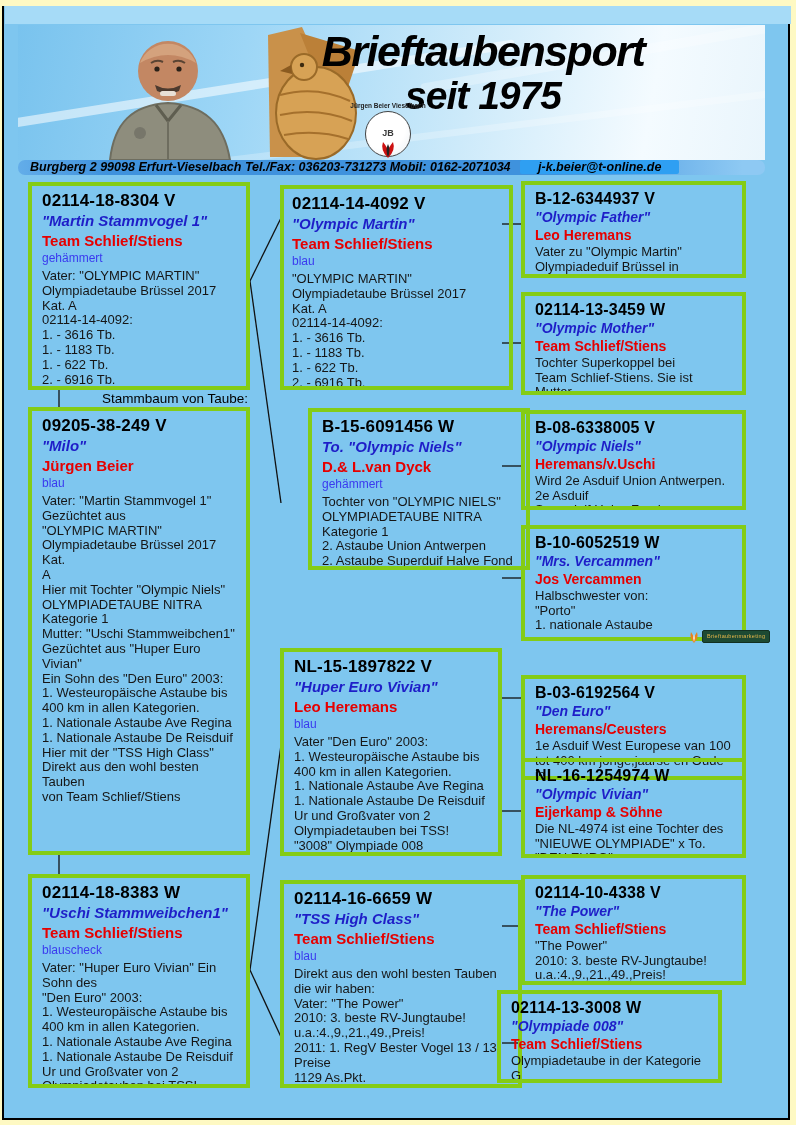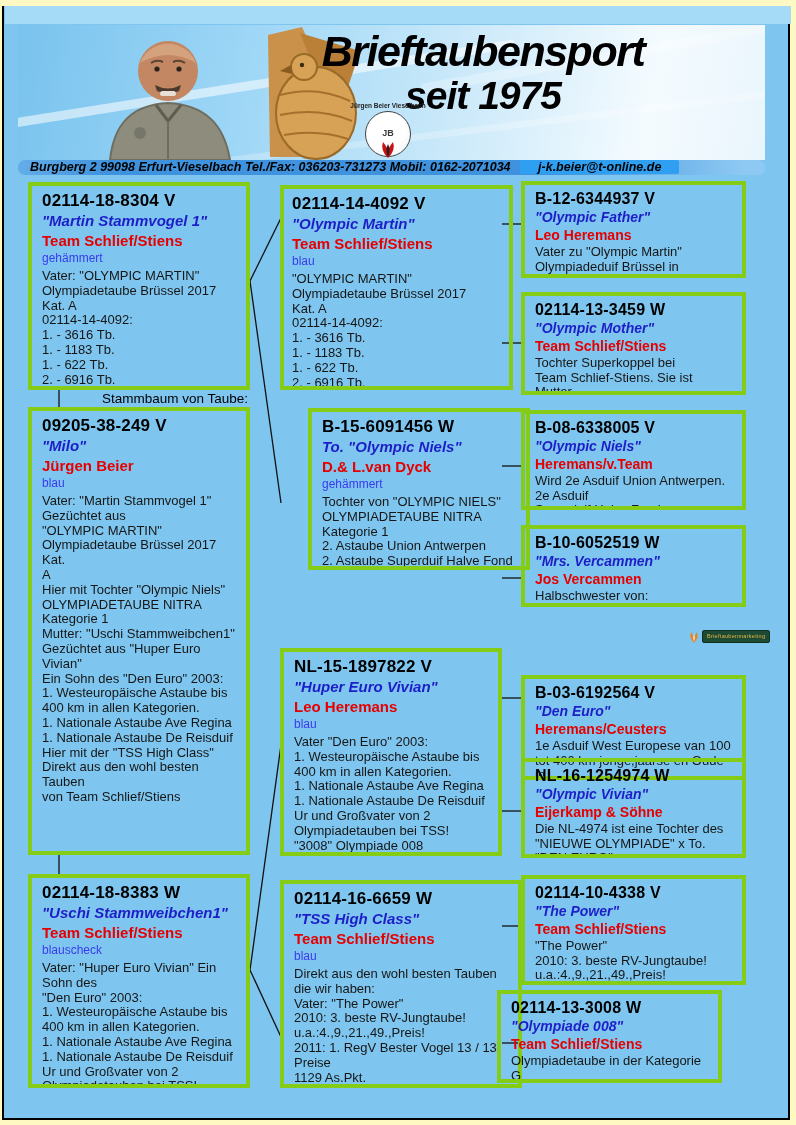--- a/index.html
+++ b/index.html
@@ -53,21 +53,21 @@
   .bA{left:28px;top:182px;width:222px;height:208px;}
   .bB{left:28px;top:407px;width:222px;height:448px;}
   .bC{left:28px;top:874px;width:222px;height:214px;}
   .bD{left:280px;top:185px;width:233px;height:205px;padding-left:8px;}
   .bE{left:280px;top:408px;width:222px;height:162px;margin-left:28px;}
   .bF{left:280px;top:648px;width:222px;height:208px;}
   .bG{left:280px;top:880px;width:242px;height:208px;}
   .bH{left:521px;top:181px;width:225px;height:97px;}
   .bI{left:521px;top:292px;width:225px;height:103px;}
   .bJ{left:521px;top:410px;width:225px;height:100px;}
-  .bK{left:521px;top:525px;width:225px;height:82px;}
+  .bK{left:521px;top:525px;width:225px;height:116px;}
   .bL{left:521px;top:643px;width:225px;height:105px;margin-top:32px;}
   .bM{left:521px;top:758px;width:225px;height:100px;}
   .bN{left:521px;top:875px;width:225px;height:110px;}
   .bO{left:497px;top:990px;width:225px;height:93px;}
 
   .tree-label{position:absolute;left:75px;top:391px;width:200px;text-align:center;
               font-size:13.5px;color:#000;}
 
   .connectors{position:absolute;left:0;top:0;pointer-events:none;}
 
@@ -286,21 +286,21 @@
     <div class="ring">02114-13-3459 W</div>
     <div class="pname">"Olympic Mother"</div>
     <div class="breeder">Team Schlief/Stiens</div>
     <div class="bbody">Tochter Superkoppel bei
 Team Schlief-Stiens. Sie ist Mutter
 zu "Olympic Martin"</div>
   </div>
   <div class="box small bJ">
     <div class="ring">B-08-6338005 V</div>
     <div class="pname">"Olympic Niels"</div>
-    <div class="breeder">Heremans/v.Team</div>
+    <div class="breeder">Heremans/v.Uschi</div>
     <div class="bbody">Wird 2e Asduif Union Antwerpen.
 2e Asduif
 Superduif Halve Fond</div>
   </div>
   <div class="box small bK">
     <div class="ring">B-10-6052519 W</div>
     <div class="pname">"Mrs. Vercammen"</div>
     <div class="breeder">Jos Vercammen</div>
     <div class="bbody">Halbschwester von:
 "Porto"

